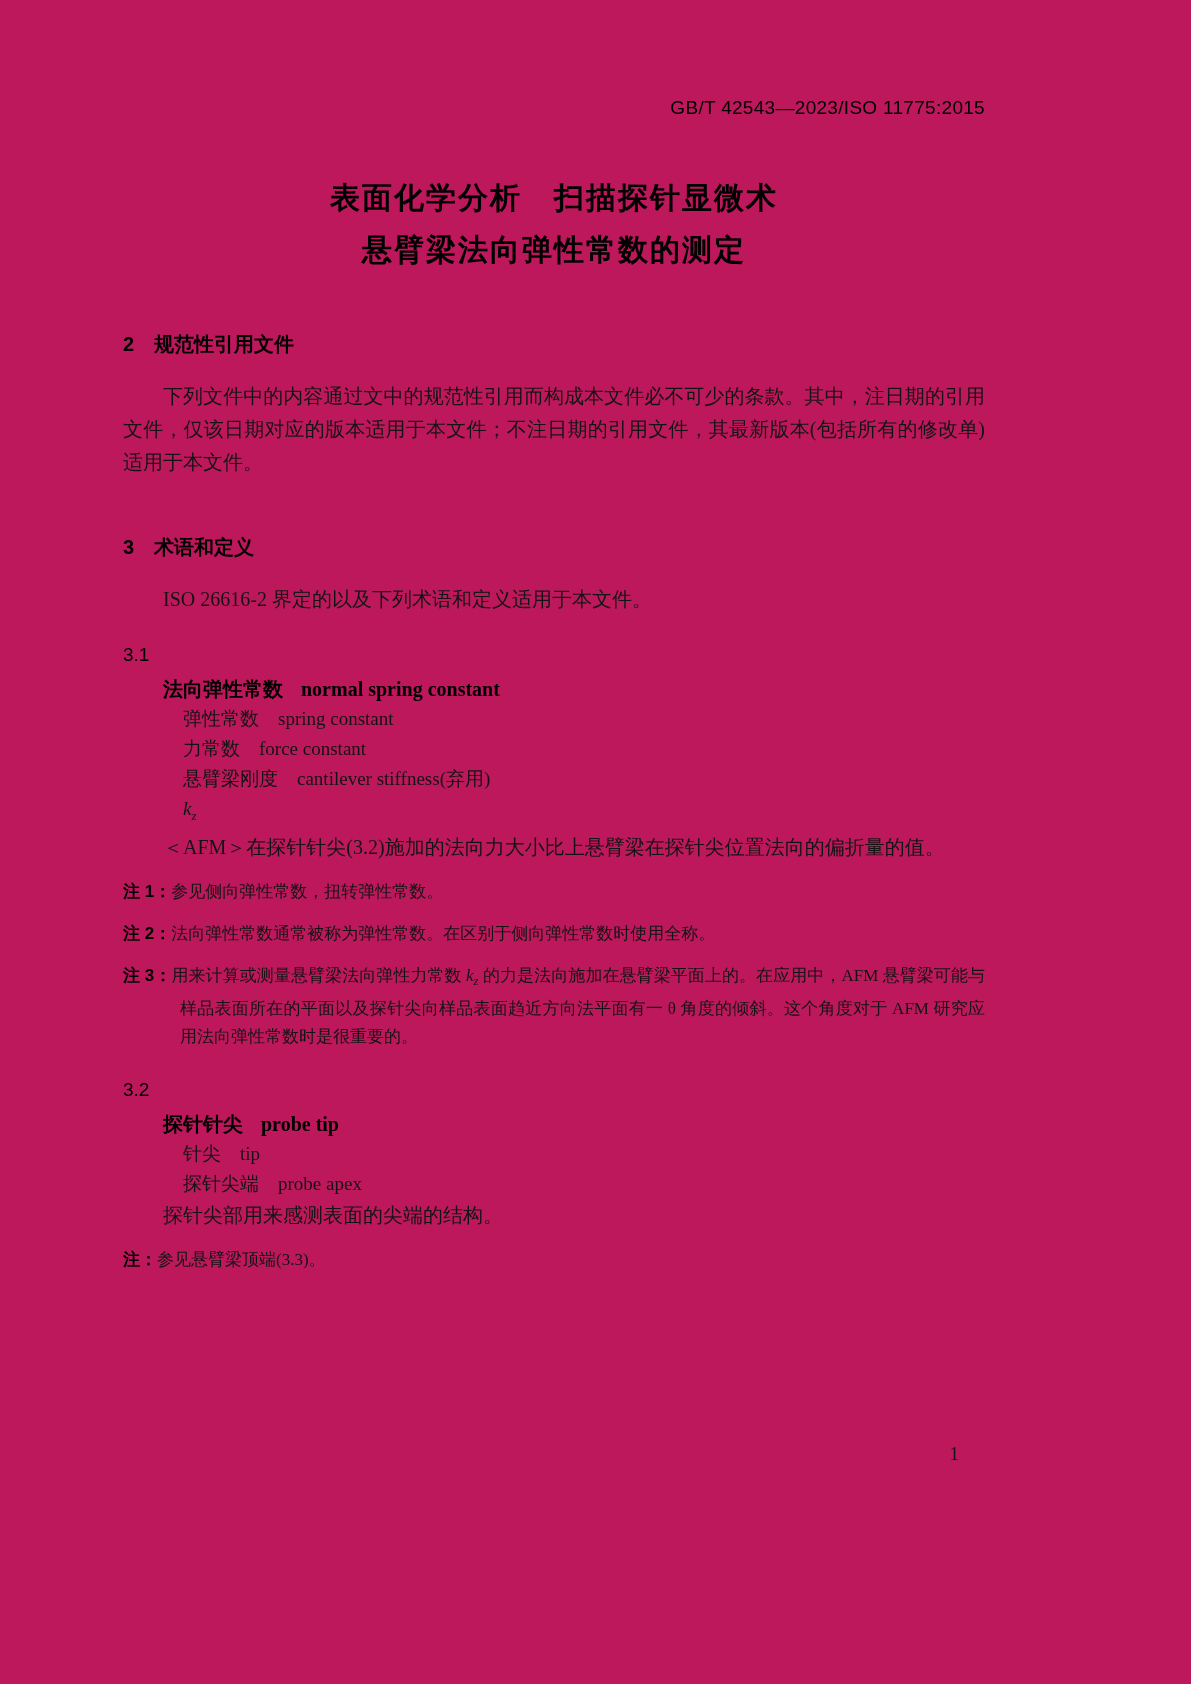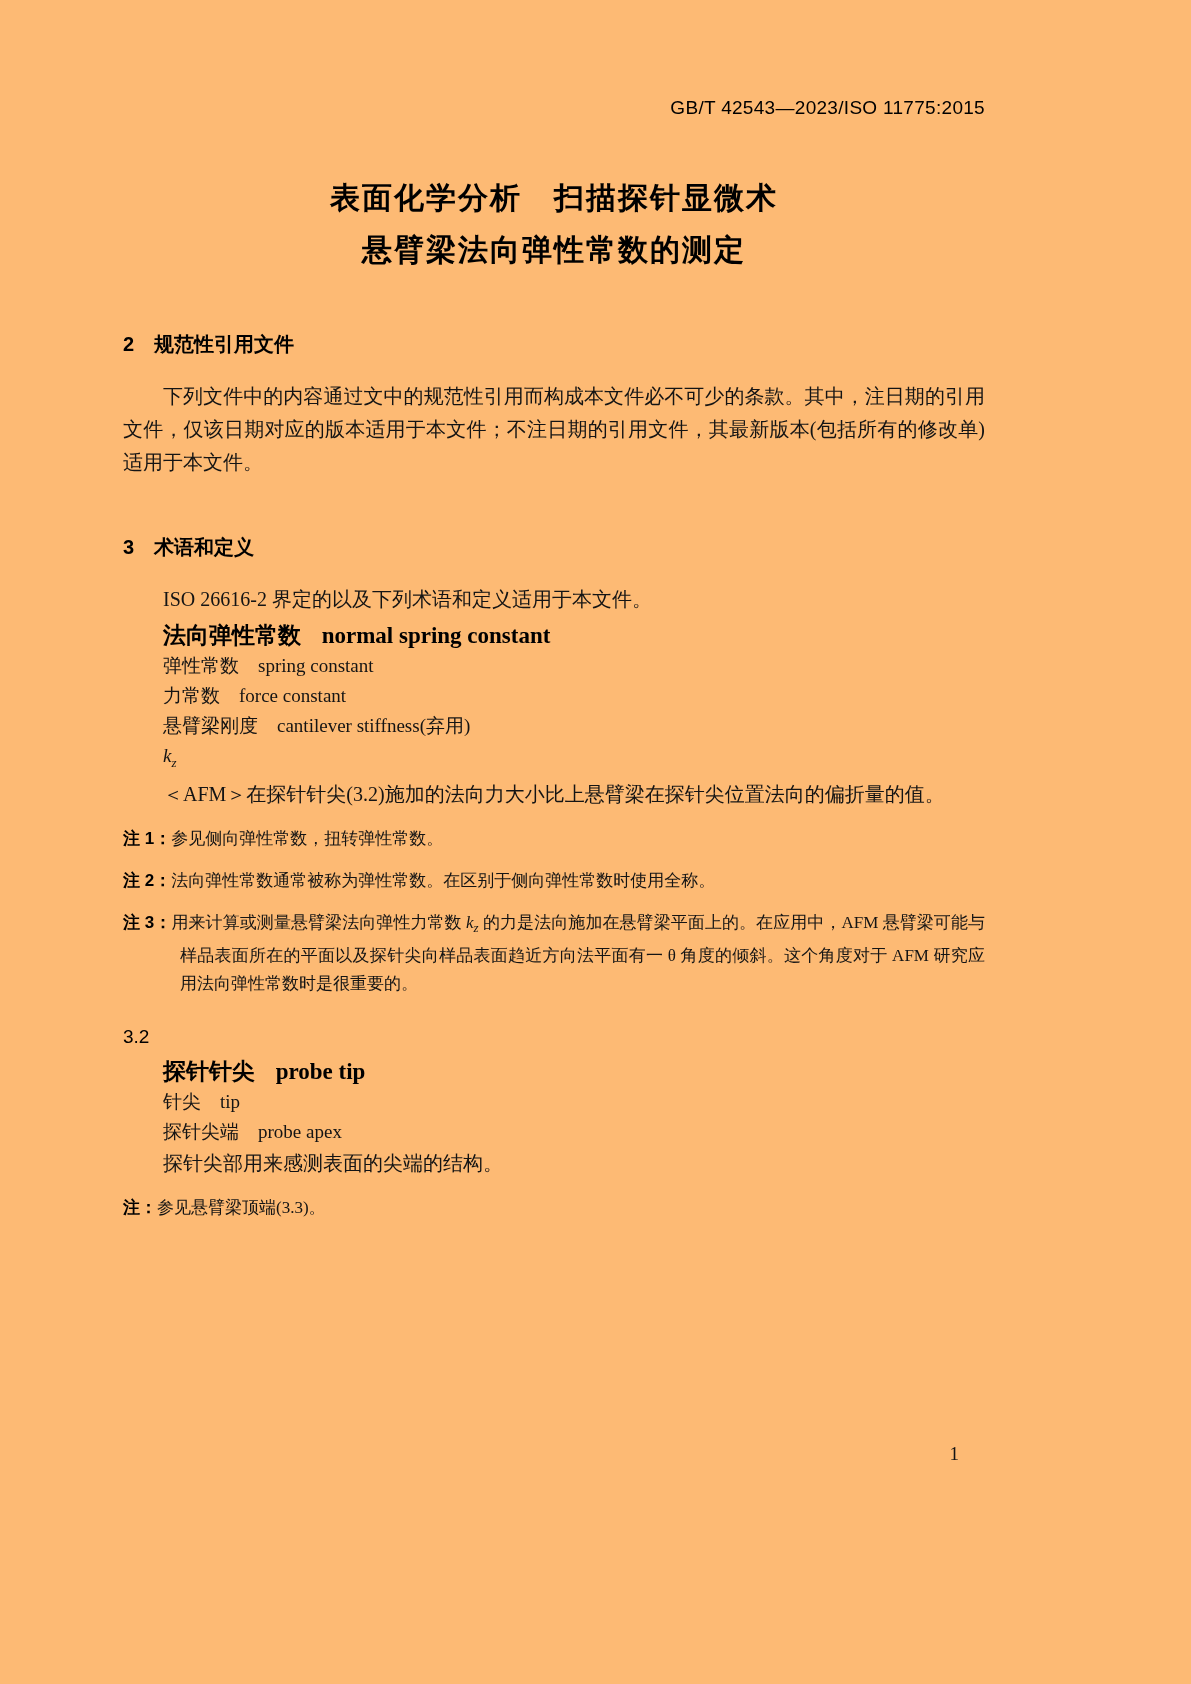--- a/index.html
+++ b/index.html
@@ -3,21 +3,21 @@
 <meta charset="utf-8">
 <style>
   * { margin: 0; padding: 0; box-sizing: border-box; }
   html, body { background: #ffffff; }
   body { font-family: "Liberation Serif", "DejaVu Serif", serif; color: #141414; }
 
   .page {
     position: relative;
     width: 1191px;
     height: 1684px;
-    background: #fdba74;
+    background: #be185d;
     padding: 96px 206px 0 123px;
     overflow: hidden;
   }
 
   .doc-number {
     text-align: right;
     font-family: "Liberation Sans", "DejaVu Sans", sans-serif;
     font-size: 19px;
     letter-spacing: 0.3px;
     color: #000;
@@ -59,29 +59,29 @@
     margin-top: 24px;
     font-family: "Liberation Sans", "DejaVu Sans", sans-serif;
     font-size: 19px;
     line-height: 30px;
     color: #000;
   }
   .term-head {
     margin-left: 40px;
     margin-top: 4px;
     font-weight: bold;
-    font-size: 23px;
+    font-size: 20px;
     line-height: 30px;
     color: #000;
   }
   .term-head .term-cn { font-family: "Liberation Sans", "DejaVu Sans", sans-serif; }
   .term-head .term-en { font-family: "Liberation Serif", "DejaVu Serif", serif; margin-left: 0.9em; }
 
   .term-line {
-    margin-left: 40px;
+    margin-left: 60px;
     font-size: 19px;
     line-height: 30px;
   }
 
   .term-symbol { font-size: 19px; }
   .sym { font-style: italic; font-family: "Liberation Serif", "DejaVu Serif", serif; }
   .sym-sub { font-size: 13px; font-style: italic; }
 
   .note {
     font-size: 17px;
@@ -126,20 +126,21 @@
     </div>
   </section>
 
   <section>
     <h2 class="sec-heading">3　术语和定义</h2>
     <div class="sec-body">
       <p class="body-p">ISO 26616-2 界定的以及下列术语和定义适用于本文件。</p>
     </div>
 
     <div class="term-block">
+      <div class="term-num">3.1</div>
       <div class="term-head">
         <span class="term-cn">法向弹性常数</span><span class="term-en">normal spring constant</span>
       </div>
       <div class="term-line">弹性常数　spring constant</div>
       <div class="term-line">力常数　force constant</div>
       <div class="term-line">悬臂梁刚度　cantilever stiffness(弃用)</div>
       <div class="term-line term-symbol"><i class="sym">k</i><sub class="sym-sub">z</sub></div>
       <p class="body-p">＜AFM＞在探针针尖(3.2)施加的法向力大小比上悬臂梁在探针尖位置法向的偏折量的值。</p>
       <div class="note note-hang"><span class="note-label">注 1：</span><span>参见侧向弹性常数，扭转弹性常数。</span></div>
       <div class="note note-hang"><span class="note-label">注 2：</span><span>法向弹性常数通常被称为弹性常数。在区别于侧向弹性常数时使用全称。</span></div>

